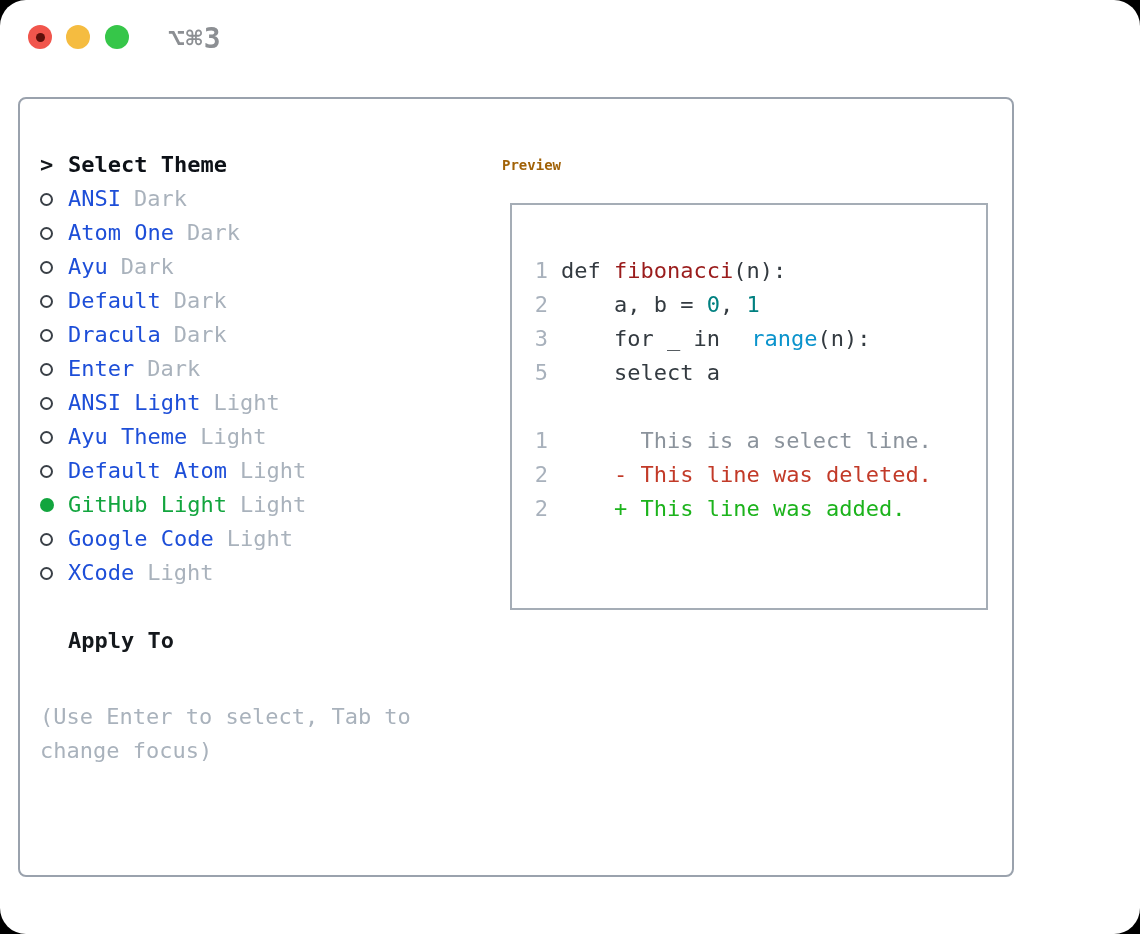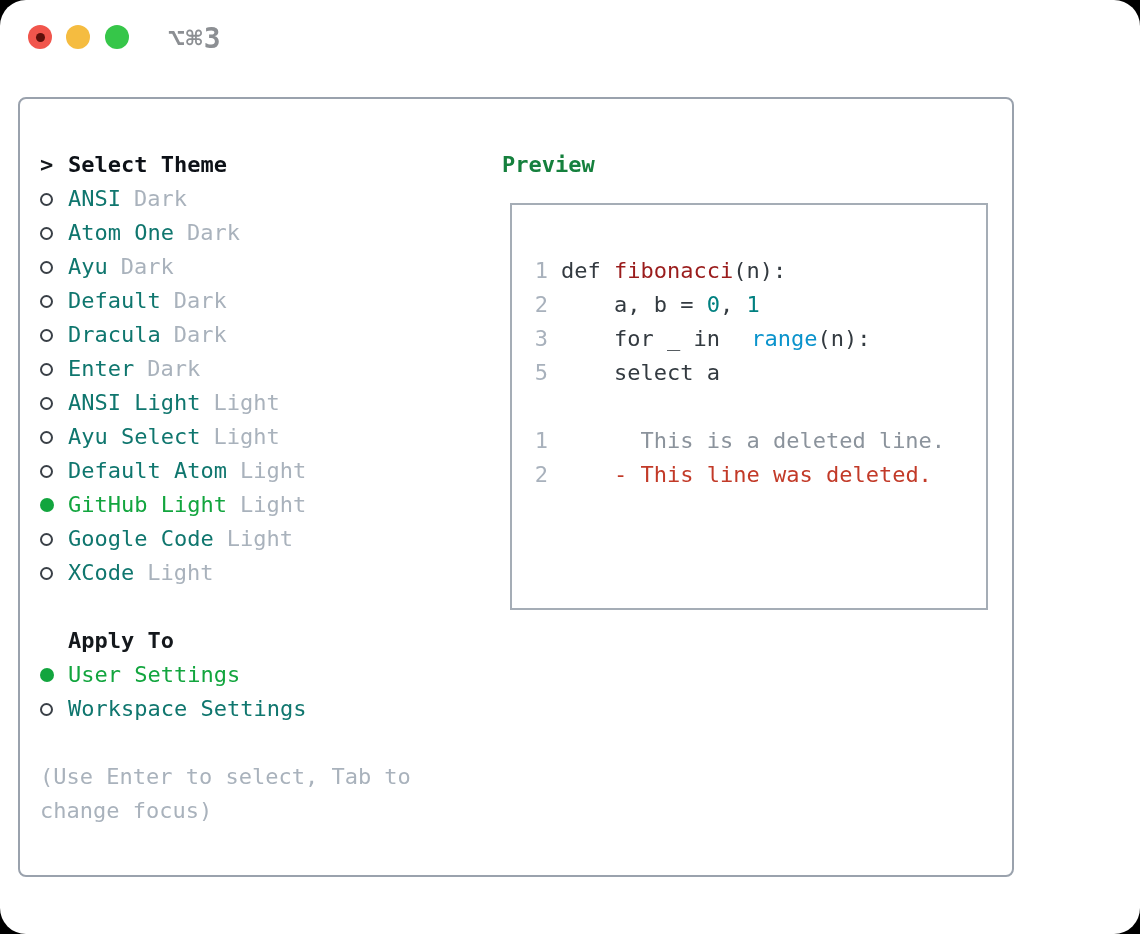--- a/index.html
+++ b/index.html
@@ -24,27 +24,27 @@
     position:absolute;left:18px;top:97px;width:996px;height:780px;
     border:2px solid #9aa2ad;border-radius:8px;box-sizing:border-box;background:#fff;
   }
   .leftcol{position:absolute;left:20px;top:49px;width:400px;font-size:22px;line-height:34px;color:#2e343b;}
   .row{display:flex;align-items:center;height:34px;white-space:pre;}
   .cell{width:28px;flex:0 0 28px;display:flex;align-items:center;}
   .prefix{font-weight:bold;color:#14181c;}
   .hdr{font-weight:bold;color:#0d1117;}
   .ring{width:13px;height:13px;border:2px solid #3a4047;border-radius:50%;box-sizing:border-box;}
   .dotsel{width:14px;height:14px;border-radius:50%;background:#12a53e;}
-  .tname{color:#0f766e;}
+  .tname{color:#1d4ed8;}
   .tname.sel{color:#12a53e;}
   .ttag{color:#a9b2bc;margin-left:13px;}
   .spacer{height:34px;}
-  .help{margin-top:0;color:#a9b2bc;width:396px;line-height:34px;white-space:normal;}
+  .help{margin-top:8px;color:#a9b2bc;width:396px;line-height:34px;white-space:normal;}
   
-  .pvheader{position:absolute;left:482px;top:49px;height:34px;line-height:34px;font-size:22px;font-weight:bold;color:#15803d;}
+  .pvheader{position:absolute;left:482px;top:49px;height:34px;line-height:34px;font-size:14px;font-weight:bold;color:#a16207;}
   .pvbox{
     position:absolute;left:490px;top:104px;width:478px;height:407px;
     border:2px solid #a5adb6;box-sizing:border-box;background:#fff;
     padding:49px 0 0 22px;overflow:hidden;
   }
   .cline{height:34px;line-height:34px;font-size:22px;white-space:pre;}
   .ln{display:inline-block;width:14px;text-align:right;margin-right:13px;color:#a8b1bc;}
   .tok-plain{color:#333a40;}
   .tok-title{color:#9a1c1c;margin-top:32px;}
   .tok-number{color:#008080;}
@@ -73,47 +73,44 @@
         <span class="hdr">Select Theme</span>
       </div>
       <div id="theme-list">
           <div class="row"><span class="cell"><span class="ring"></span></span><span class="tname">ANSI</span><span class="ttag">Dark</span></div>
           <div class="row"><span class="cell"><span class="ring"></span></span><span class="tname">Atom One</span><span class="ttag">Dark</span></div>
           <div class="row"><span class="cell"><span class="ring"></span></span><span class="tname">Ayu</span><span class="ttag">Dark</span></div>
           <div class="row"><span class="cell"><span class="ring"></span></span><span class="tname">Default</span><span class="ttag">Dark</span></div>
           <div class="row"><span class="cell"><span class="ring"></span></span><span class="tname">Dracula</span><span class="ttag">Dark</span></div>
           <div class="row"><span class="cell"><span class="ring"></span></span><span class="tname">Enter</span><span class="ttag">Dark</span></div>
           <div class="row"><span class="cell"><span class="ring"></span></span><span class="tname">ANSI Light</span><span class="ttag">Light</span></div>
-          <div class="row"><span class="cell"><span class="ring"></span></span><span class="tname">Ayu Select</span><span class="ttag">Light</span></div>
+          <div class="row"><span class="cell"><span class="ring"></span></span><span class="tname">Ayu Theme</span><span class="ttag">Light</span></div>
           <div class="row"><span class="cell"><span class="ring"></span></span><span class="tname">Default Atom</span><span class="ttag">Light</span></div>
           <div class="row"><span class="cell"><span class="dotsel"></span></span><span class="tname sel">GitHub Light</span><span class="ttag">Light</span></div>
           <div class="row"><span class="cell"><span class="ring"></span></span><span class="tname">Google Code</span><span class="ttag">Light</span></div>
           <div class="row"><span class="cell"><span class="ring"></span></span><span class="tname">XCode</span><span class="ttag">Light</span></div>
         </div>
       <div class="spacer"></div>
       <div class="row">
         <span class="cell"></span>
         <span class="prefix">Apply To</span>
       </div>
-      <div id="apply-list">
-          <div class="row"><span class="cell"><span class="dotsel"></span></span><span class="tname sel">User Settings</span></div>
-          <div class="row"><span class="cell"><span class="ring"></span></span><span class="tname">Workspace Settings</span></div>
-        </div>
       <div class="spacer"></div>
       <div class="help">(Use Enter to select, Tab to change focus)</div>
     </div>
 
     <div class="pvheader">Preview</div>
     <div class="pvbox">
       <div id="code-block">
           <div class="cline"><span class="ln">1</span><span class="tok-plain">def </span><span class="tok-title">fibonacci</span><span class="tok-plain">(n):</span></div>
           <div class="cline"><span class="ln">2</span><span class="tok-plain">    a, b = </span><span class="tok-number">0</span><span class="tok-plain">, </span><span class="tok-number">1</span></div>
           <div class="cline"><span class="ln">3</span><span class="tok-plain">    for _ in </span><span class="tok-builtin">range</span><span class="tok-plain">(n):</span></div>
           <div class="cline"><span class="ln">5</span><span class="tok-plain">    select a</span></div>
         </div>
       <div class="cline"> </div>
       <div id="diff-block">
-          <div class="cline"><span class="ln">1</span><span class="tok-context">      This is a deleted line.</span></div>
+          <div class="cline"><span class="ln">1</span><span class="tok-context">      This is a select line.</span></div>
           <div class="cline"><span class="ln">2</span><span class="tok-plain">    </span><span class="tok-deleted">- This line was deleted.</span></div>
+          <div class="cline"><span class="ln">2</span><span class="tok-plain">    </span><span class="tok-added">+ This line was added.</span></div>
         </div>
     </div>
   </div>
 </div>
 
 </body></html>

